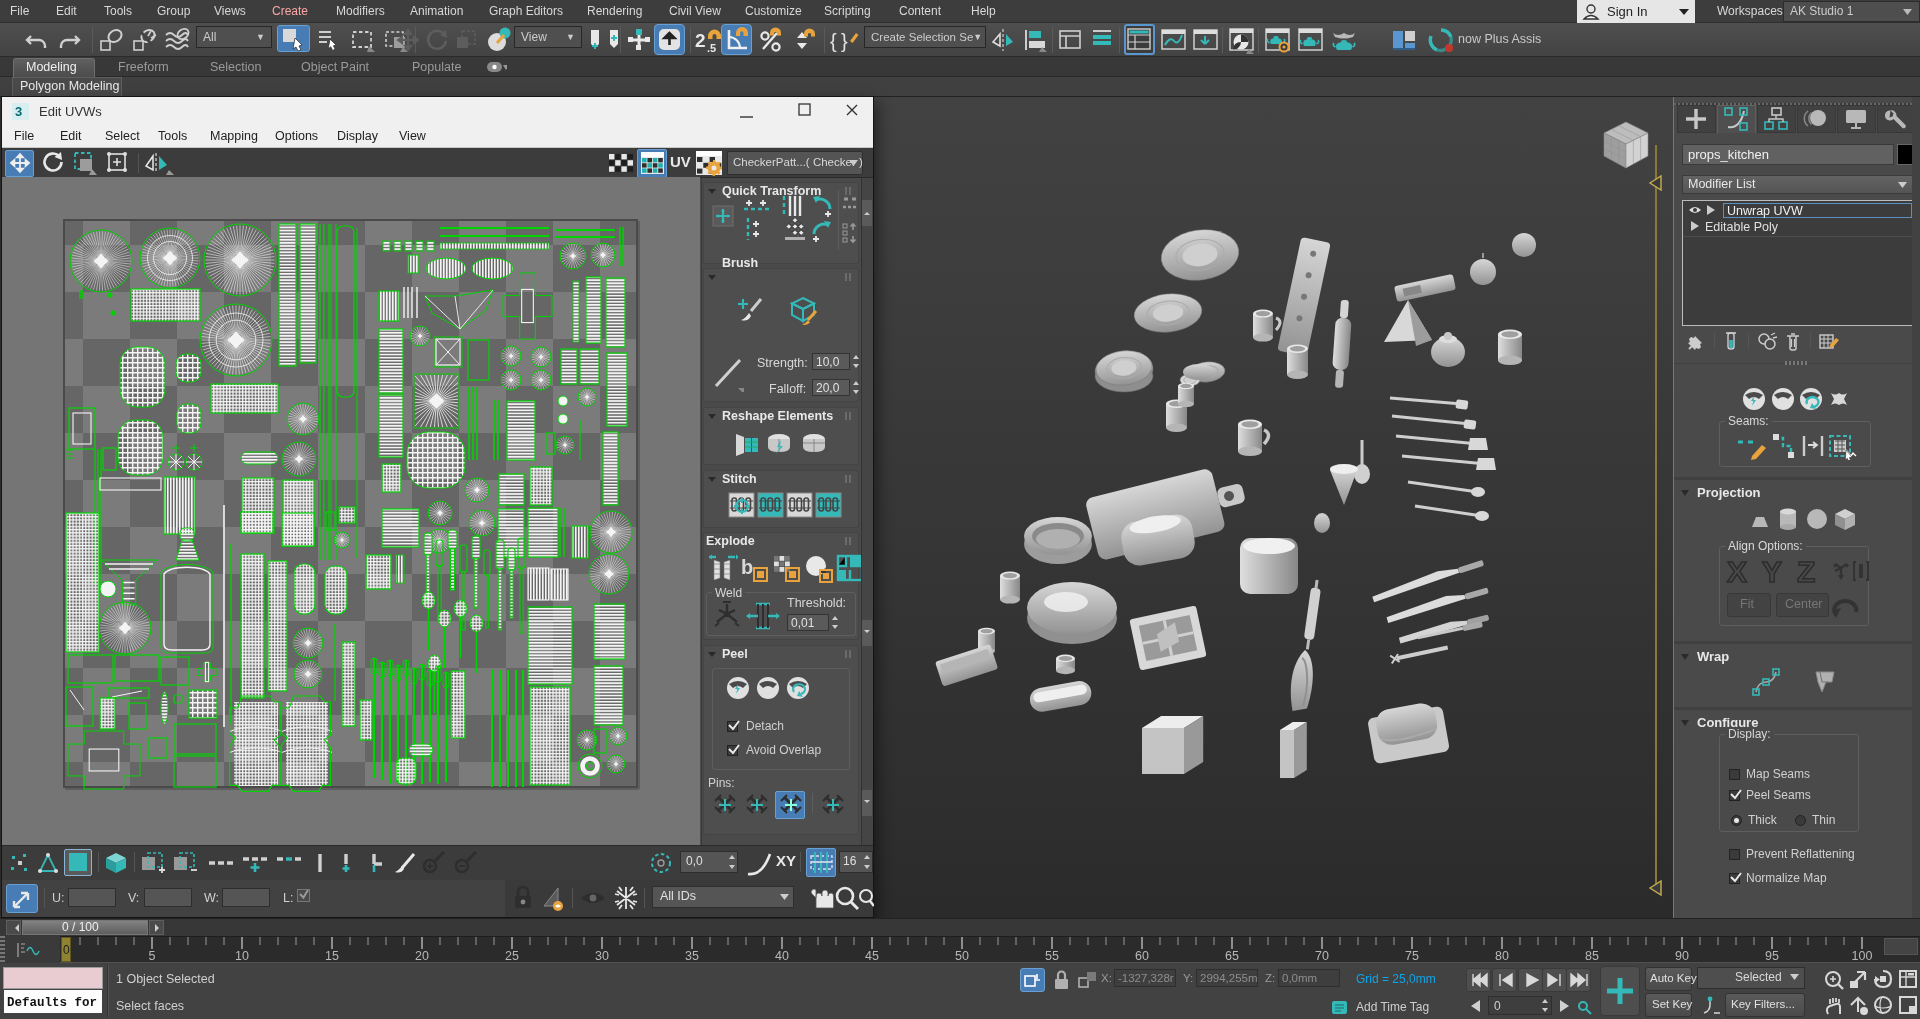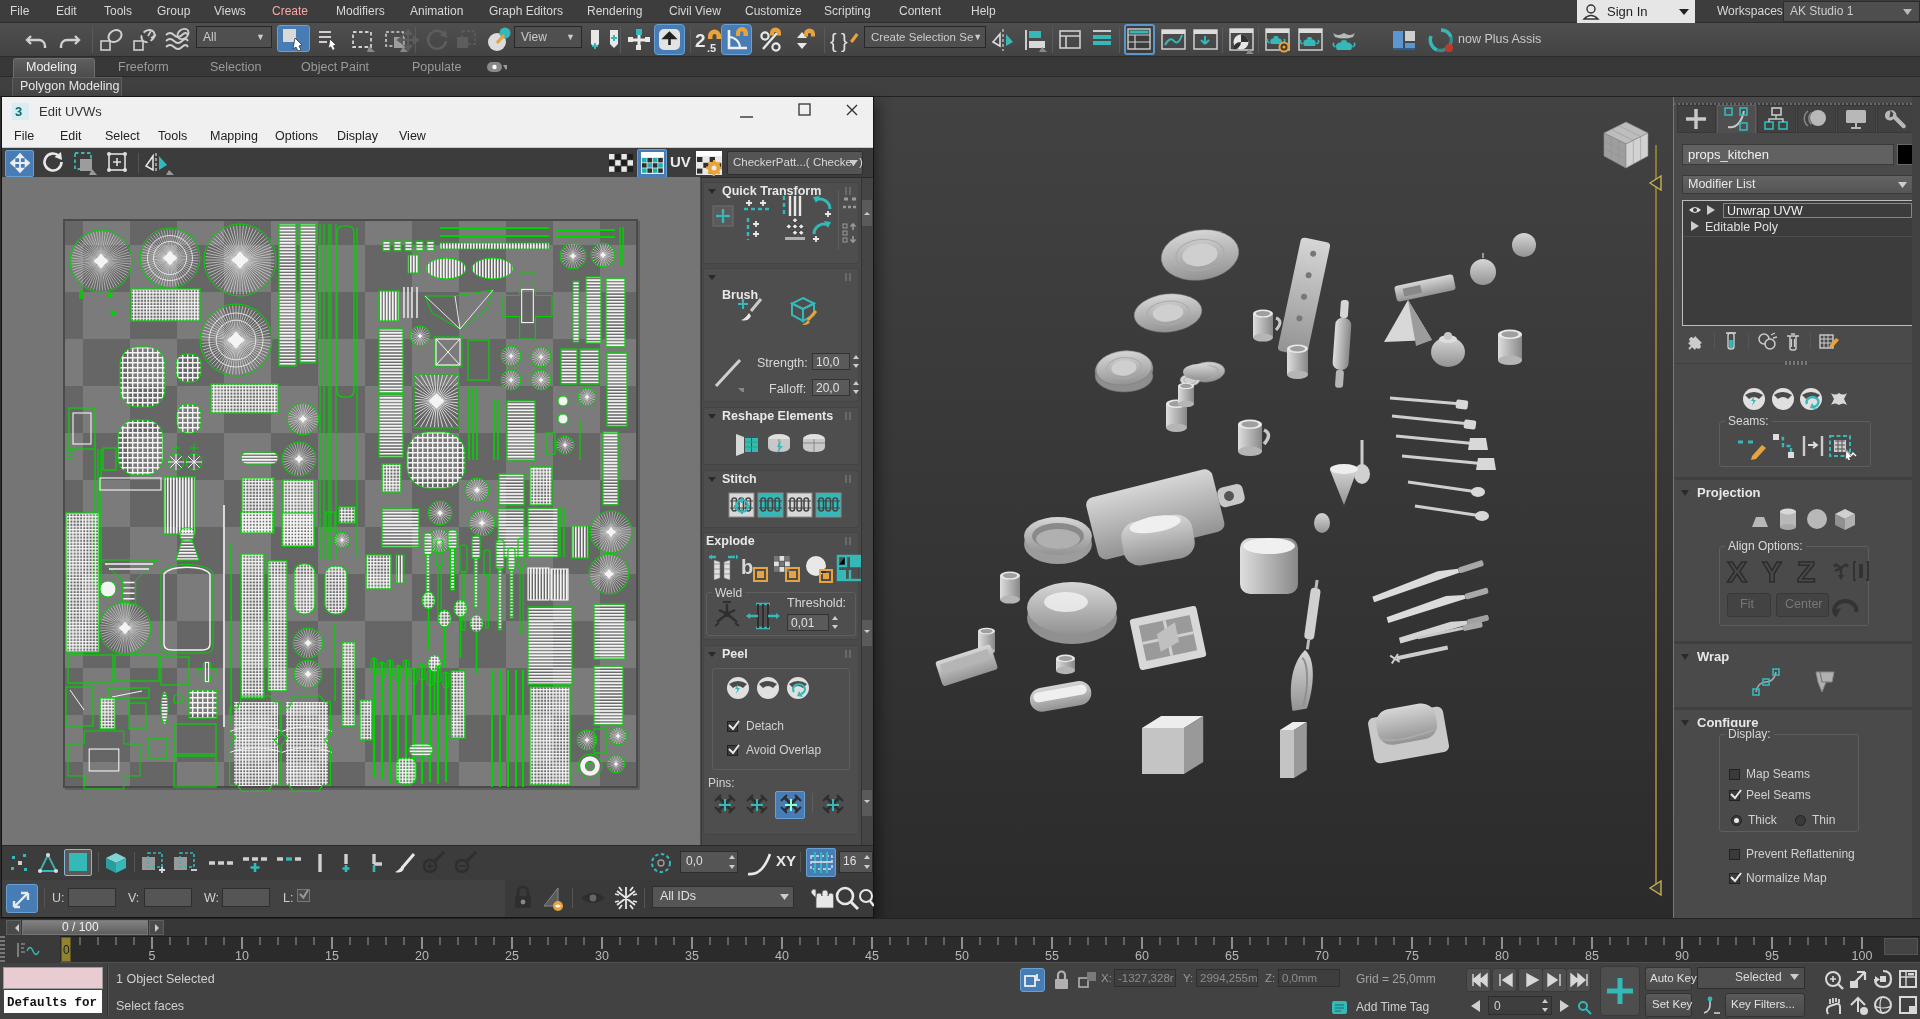--- a/index.html
+++ b/index.html
@@ -1319,21 +1319,21 @@
 <svg style="position:absolute;left:841px;top:222px;" width="18" height="26" viewBox="0 0 18 26">
     <rect x="2" y="2" width="4" height="4" fill="none" stroke="#999"></rect>
     <rect x="2" y="9" width="4" height="4" fill="none" stroke="#999"></rect>
     <rect x="2" y="16" width="4" height="4" fill="none" stroke="#999"></rect>
     <path d="M12 8V2M9.5 4.5l2.5 -2.5 2.5 2.5M12 14v6M9.5 17.5l2.5 2.5 2.5 -2.5" stroke="#999" stroke-width="1.6" fill="none"></path>
   </svg>
 <div style="position:absolute;left:703px;top:268px;width:156px;height:134px;background:#4e4e4e;border:1px solid #444;border-radius:2px"></div>
 <svg style="position:absolute;left:708px;top:273px;" width="9" height="9" viewBox="0 0 9 9">
     <polygon points="0,2 8,2 4,7" fill="#292929"></polygon>
   </svg>
-<div style="position:absolute;left:722px;top:288px;font:bold 12.5px 'Liberation Sans',sans-serif;color:#e8e8e8;white-space:nowrap;">Brush</div>
+<div style="position:absolute;left:722px;top:256px;font:bold 12.5px 'Liberation Sans',sans-serif;color:#e8e8e8;white-space:nowrap;">Brush</div>
 <div style="position:absolute;left:845px;top:273px;width:8px;height:8px;background:repeating-linear-gradient(90deg,#6a6a6a 0 2px,#4e4e4e 2px 4px)"></div>
 <svg style="position:absolute;left:735px;top:295px;" width="30" height="30" viewBox="0 0 30 30">
     <path d="M8 4v10M3 9h10" stroke="#35b8b8" stroke-width="2"></path>
     <path d="M8 4l-1.6 2h3.2zM8 14l-1.6 -2h3.2zM3 9l2 -1.6v3.2zM13 9l-2 -1.6v3.2z" fill="#35b8b8"></path>
     <path d="M26 4l-10 12" stroke="#ccc" stroke-width="3"></path>
     <path d="M14 18q-4 6 -8 7q7 2 10 -4z" fill="#e8e8e8"></path>
   </svg>
 <svg style="position:absolute;left:788px;top:295px;" width="30" height="30" viewBox="0 0 30 30">
     <polygon points="15,3 26,8.5 15,14 4,8.5" fill="none" stroke="#35b8b8" stroke-width="2"></polygon>
     <polygon points="4,8.5 15,14 15,26 4,20" fill="none" stroke="#35b8b8" stroke-width="2"></polygon>
@@ -1873,21 +1873,21 @@
   </svg>
 <div style="position:absolute;left:1101px;top:972px;font:normal 11.5px 'Liberation Sans',sans-serif;color:#9a9a9a;white-space:nowrap;">X:</div>
 <div style="position:absolute;left:1114px;top:969px;width:62px;height:18px;background:#3e3e3e;border:1px solid #2e2e2e"></div>
 <div style="position:absolute;left:1118px;top:972px;font:normal 11.5px 'Liberation Sans',sans-serif;color:#8e8e8e;white-space:nowrap;">-1327,328r</div>
 <div style="position:absolute;left:1183px;top:972px;font:normal 11.5px 'Liberation Sans',sans-serif;color:#9a9a9a;white-space:nowrap;">Y:</div>
 <div style="position:absolute;left:1196px;top:969px;width:62px;height:18px;background:#3e3e3e;border:1px solid #2e2e2e"></div>
 <div style="position:absolute;left:1200px;top:972px;font:normal 11.5px 'Liberation Sans',sans-serif;color:#8e8e8e;white-space:nowrap;">2994,255m</div>
 <div style="position:absolute;left:1265px;top:972px;font:normal 11.5px 'Liberation Sans',sans-serif;color:#9a9a9a;white-space:nowrap;">Z:</div>
 <div style="position:absolute;left:1278px;top:969px;width:62px;height:18px;background:#3e3e3e;border:1px solid #2e2e2e"></div>
 <div style="position:absolute;left:1282px;top:972px;font:normal 11.5px 'Liberation Sans',sans-serif;color:#8e8e8e;white-space:nowrap;">0,0mm</div>
-<div style="position:absolute;left:1356px;top:972px;font:normal 12px 'Liberation Sans',sans-serif;color:#a3a3a3;white-space:nowrap;">Grid = 25,0mm</div>
+<div style="position:absolute;left:1356px;top:972px;font:normal 12px 'Liberation Sans',sans-serif;color:#0ea5e9;white-space:nowrap;">Grid = 25,0mm</div>
 <svg style="position:absolute;left:1330px;top:997px;" width="20" height="20" viewBox="0 0 20 20">
     <rect x="2" y="4" width="15" height="13" rx="2" fill="#35b8b8"></rect>
     <path d="M5 8h9M5 11h9M5 14h6" stroke="#1a6a6a" stroke-width="1.2"></path>
   </svg>
 <div style="position:absolute;left:1356px;top:1000px;font:normal 12px 'Liberation Sans',sans-serif;color:#cfcfcf;white-space:nowrap;">Add Time Tag</div>
 <div style="position:absolute;left:1466px;top:968px;width:25px;height:24px;background:#4e4e4e;border:1px solid #3a3a3a;border-radius:3px"></div>
 <svg style="position:absolute;left:1469px;top:970px;" width="20" height="20" viewBox="0 0 20 20">
     <path d="M4 4v12M18 4l-7 6l7 6zM11 4l-7 6l7 6z" fill="#d8d8d8" stroke="#d8d8d8" stroke-width="1.4"></path>
   </svg>
 <div style="position:absolute;left:1492px;top:968px;width:25px;height:24px;background:#4e4e4e;border:1px solid #3a3a3a;border-radius:3px"></div>

